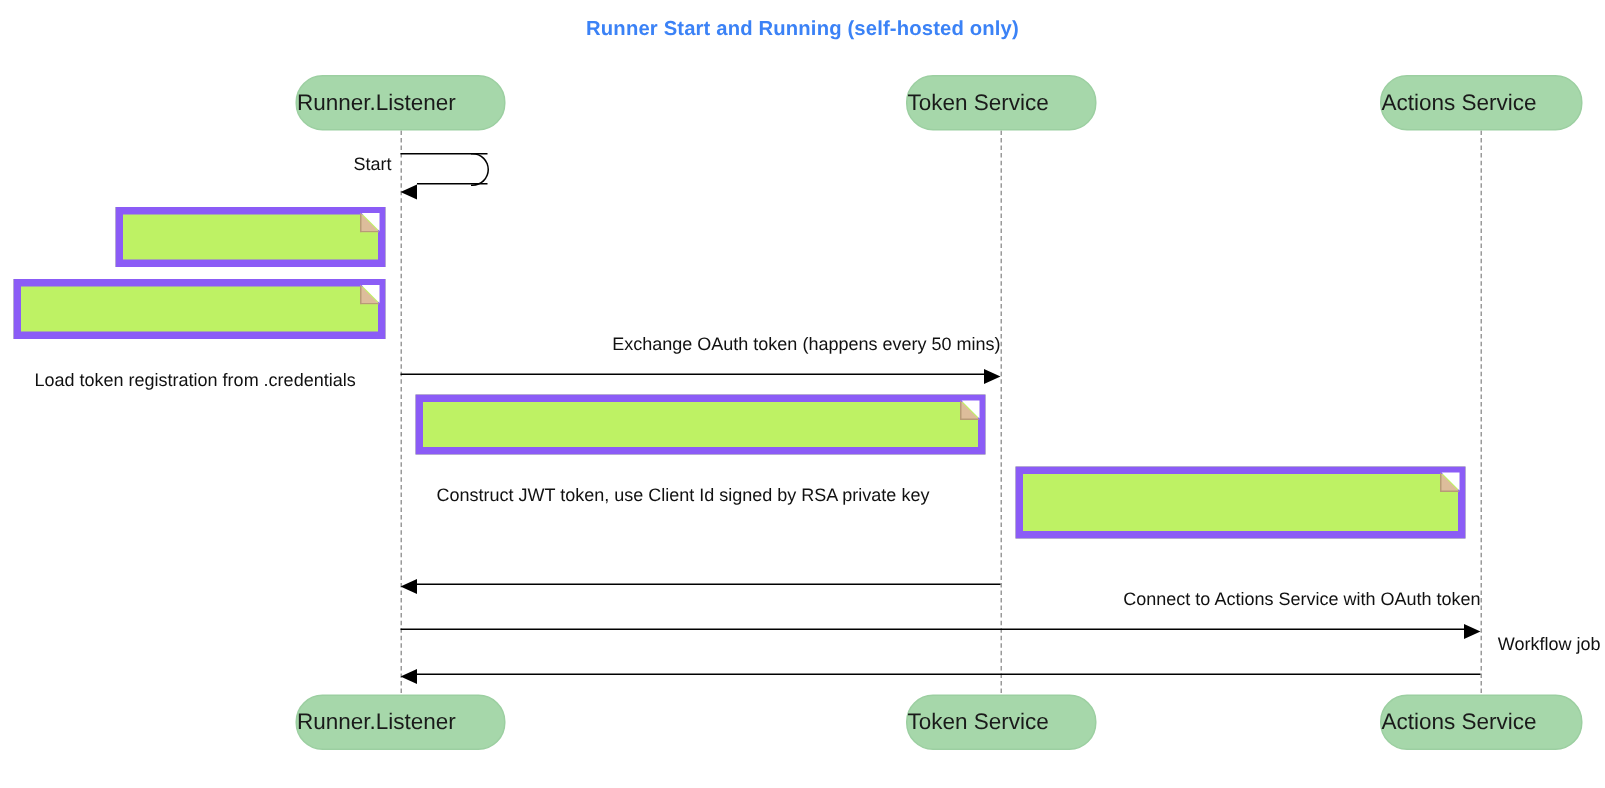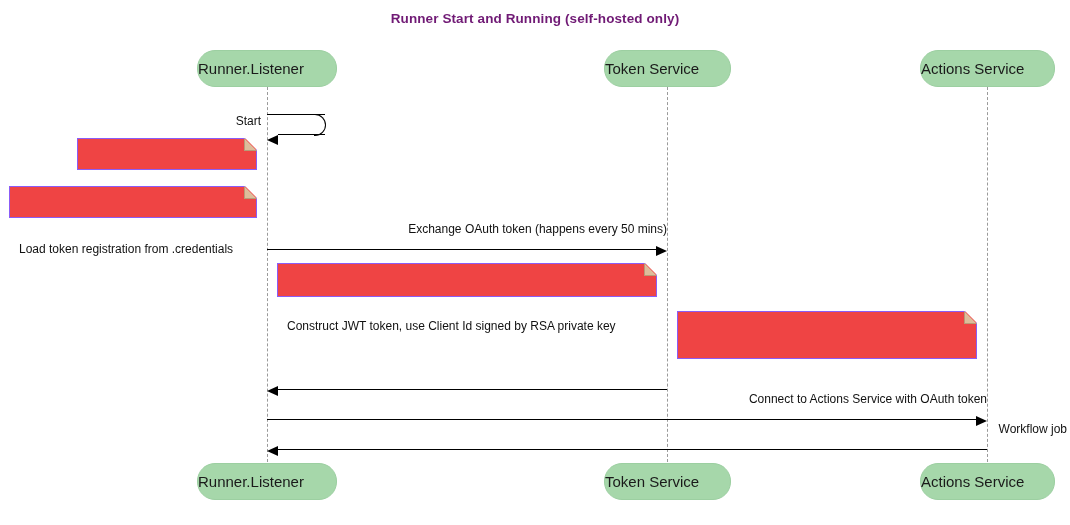--- a/index.html
+++ b/index.html
@@ -20,21 +20,21 @@
   }
   .diagram-title {
     position: absolute;
     left: 0;
     top: 11px;
     width: 1070px;
     text-align: center;
     font-size: 13.5px;
     font-weight: bold;
     letter-spacing: 0.1px;
-    color: #701a75;
+    color: #3b82f6;
   }
   
   .participant {
     position: absolute;
     height: 37px;
     border-radius: 18px;
     background: #a6d7aa;
     border: 1px solid #9ccfa1;
     display: flex;
     align-items: center;
@@ -104,22 +104,22 @@
   }
   .self-loop .cap {
     position: absolute;
     border: 1.5px solid #000;
     border-left: none;
     background: transparent;
   }
   
   .note {
     position: absolute;
-    background: #ef4444;
-    border: 1px solid #8b5cf6;
+    background: #bef264;
+    border: 5px solid #8b5cf6;
     box-sizing: border-box;
     font-size: 12px;
     line-height: 16px;
     color: #111;
     padding: 6px 8px 24px 9px;
     white-space: pre-line;
   }
   .note .fold {
     position: absolute;
     top: -1px;
@@ -155,21 +155,21 @@
   <div class="participant" style="left:197px; top:50px; width:140px;">
     <span>Runner.Listener</span>
   </div>
   <div class="participant" style="left:604px; top:50px; width:127px;">
     <span>Token Service</span>
   </div>
   <div class="participant" style="left:920px; top:50px; width:135px;">
     <span>Actions Service</span>
   </div>
 
-  <div class="self-loop" style="left:267px; top:114px; width:68px; height:22px;">
+  <div class="self-loop" style="left:267px; top:102px; width:68px; height:22px;">
     <div class="seg-top" style="left:0; top:0; width:58px;"></div>
     <div class="cap" style="left:47px; top:0px; width:11px; height:20px; border-radius:0 11px 11px 0;"></div>
     <div class="seg-bottom" style="left:11px; top:20px; width:47px;"></div>
     <div class="arrowhead left" style="left:0px; bottom:-9px;"></div>
     <div class="msg-label outside-left" style="bottom:8px;">Start</div>
   </div>
 
   <div class="note" style="left:77px; top:138px; width:180px; height:30px;">
     <div class="fold-tri"></div>
     <div class="fold"></div>

